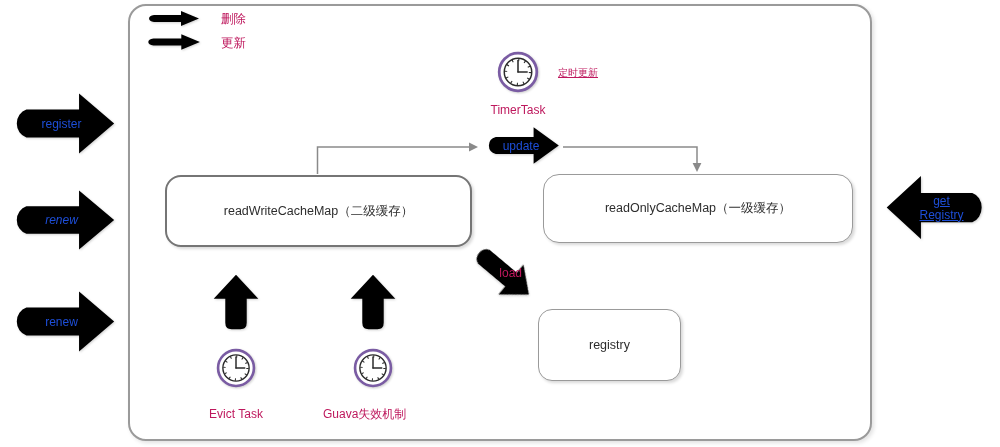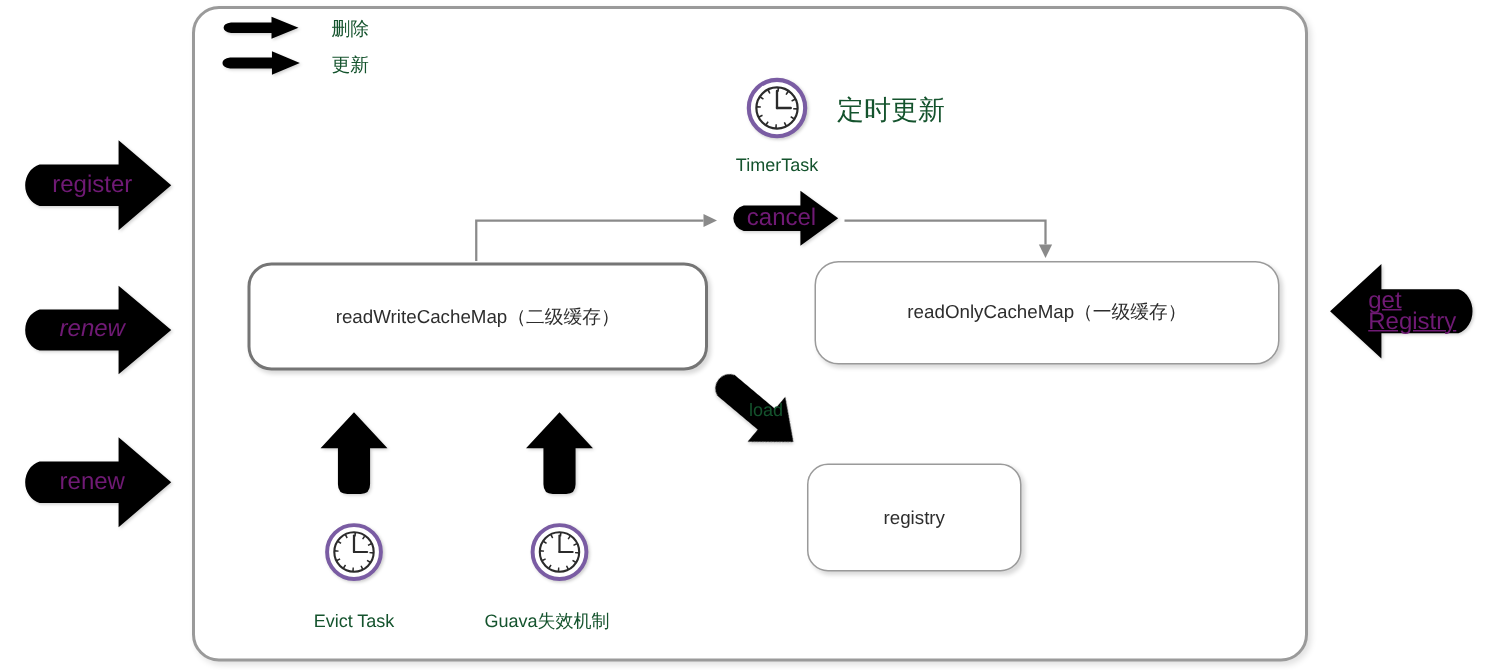--- a/index.html
+++ b/index.html
@@ -18,21 +18,21 @@
   .node{background:#fff;border-radius:16px;display:flex;align-items:center;justify-content:center;
     font-size:12.5px;color:#2d2d2d;box-shadow:2px 2px 3px rgba(0,0,0,0.15);z-index:2;text-align:center;}
   .node-readwrite{left:165px;top:175px;width:303px;height:68px;border:2px solid #757575;}
   .node-readonly{left:543px;top:174px;width:308px;height:67px;border:1.5px solid #9a9a9a;}
   .node-registry{left:538px;top:309px;width:141px;height:70px;border:1.5px solid #9a9a9a;border-radius:14px;}
 
   
   .shape{display:flex;align-items:center;justify-content:center;z-index:2;}
   .shape svg{position:absolute;left:0;top:0;width:100%;height:100%;overflow:visible;
     filter:drop-shadow(1.5px 1.5px 1px rgba(0,0,0,0.18));}
-  .shape .lbl{position:relative;font-size:16px;color:#701a75;line-height:14px;}
+  .shape .lbl{position:relative;font-size:12px;color:#1d4ed8;line-height:14px;text-align:center;}
 
   .arr-register{left:3px;top:85px;width:117px;height:77px;}
   .arr-renew{left:3px;top:182px;width:117px;height:76px;font-style:italic;}
   .arr-cancel{left:3px;top:283px;width:117px;height:77px;}
   .arr-update{left:479px;top:122px;width:84px;height:47px;}
   .arr-get{left:881px;top:167px;width:97px;height:81px;}
   .arr-get .lbl{padding-left:24px;text-decoration:underline;}
   .arr-load{left:463px;top:247px;width:78px;height:50px;transform:rotate(40deg);}
   .arr-legend-del{left:142px;top:9px;width:60px;height:19px;}
   .arr-legend-upd{left:141px;top:32px;width:62px;height:20px;}
@@ -40,24 +40,24 @@
   .arr-guava{left:348px;top:272px;width:50px;height:61px;}
 
   
   .clock{z-index:2;}
   .clock svg{width:100%;height:100%;overflow:visible;filter:drop-shadow(1px 1.5px 1px rgba(0,0,0,0.2));}
   .clock-timer{left:496px;top:50px;width:44px;height:44px;}
   .clock-evict{left:215px;top:347px;width:42px;height:42px;}
   .clock-guava{left:352px;top:347px;width:42px;height:42px;}
 
   
-  .txt{z-index:3;font-size:12px;color:#14532d;line-height:14px;white-space:nowrap;}
+  .txt{z-index:3;font-size:12px;color:#be185d;line-height:14px;white-space:nowrap;}
   .txt-legend-del{left:221px;top:12px;font-size:12.5px;}
   .txt-legend-upd{left:221px;top:36px;font-size:12.5px;}
-  .txt-timer-caption{left:558px;top:66px;font-size:18px;}
+  .txt-timer-caption{left:558px;top:66px;font-size:10px;text-decoration:underline;}
   .txt-timer-name{left:478px;top:103px;width:80px;text-align:center;}
   .txt-load{left:482px;top:266px;width:40px;text-align:right;}
   .txt-evict{left:196px;top:407px;width:80px;text-align:center;}
   .txt-guava{left:323px;top:407px;width:100px;}
 </style>
 </head>
 <body>
 
 <svg width="0" height="0" style="position:absolute">
   <defs>
@@ -136,21 +136,21 @@
     <span class="lbl">
       <span>get</span><br>
       <span>Registry</span>
     </span>
   </div>
 
   <div class="abs shape stroke-green arr-update">
     <svg viewBox="0 0 120 72" preserveAspectRatio="none">
         <use href="#def-arrow-right"></use>
       </svg>
-    <span class="lbl">cancel</span>
+    <span class="lbl">update</span>
   </div>
 
   <div class="abs shape stroke-green arr-load">
     <svg viewBox="0 0 120 72" preserveAspectRatio="none">
         <use href="#def-arrow-right"></use>
       </svg>
   </div>
   <div class="abs txt txt-load">load</div>
 
   <div class="abs node node-readwrite">

